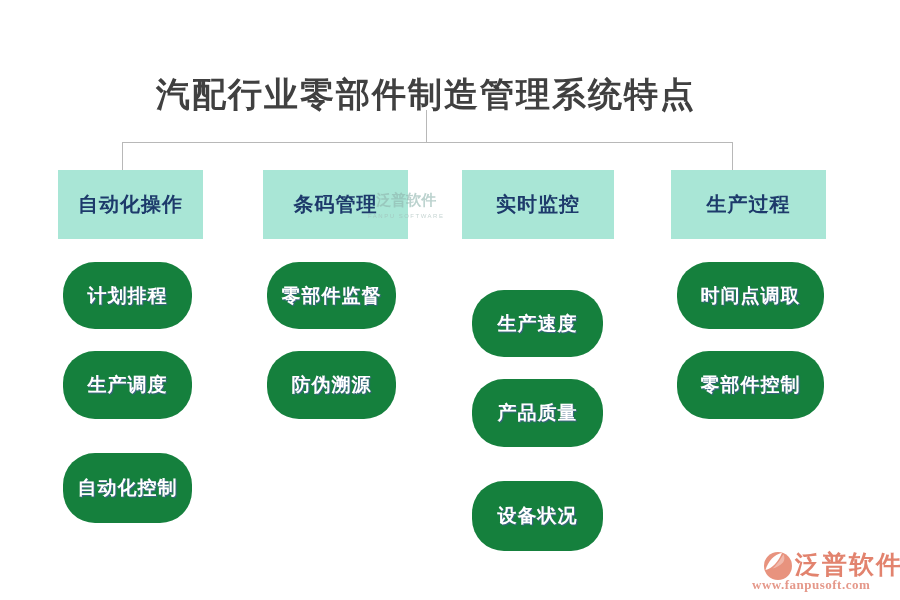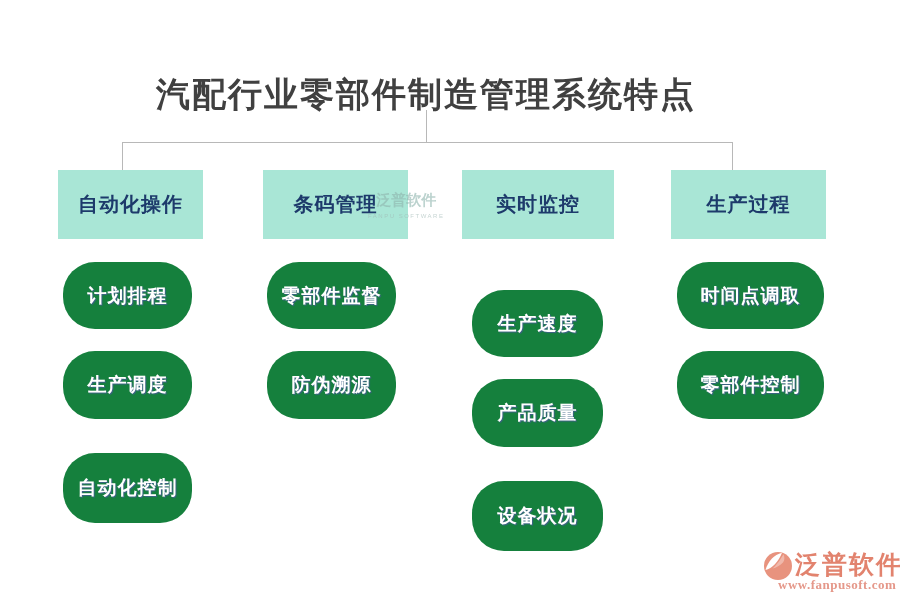--- a/index.html
+++ b/index.html
@@ -53,21 +53,21 @@
     display:block; font-size:6px; letter-spacing:1.5px; font-weight:normal;
     color:#9fb8b4;
   }
   
   .logo-icon { position:absolute; left:763px; top:551px; width:30px; height:30px; }
   .brand-name {
     position:absolute; left:795px; top:548px; font-size:25px; font-weight:bold;
     color:#e2836e; letter-spacing:2px; white-space:nowrap;
   }
   .brand-site {
-    position:absolute; left:778px; top:577px; font-size:13px; font-weight:bold;
+    position:absolute; left:752px; top:577px; font-size:13px; font-weight:bold;
     color:#e5988a; font-family:"Liberation Serif", serif; letter-spacing:0.5px;
     white-space:nowrap;
   }
 </style>
 </head>
 <body>
 
 <div class="canvas">
 
   <div class="title">汽配行业零部件制造管理系统特点</div>

